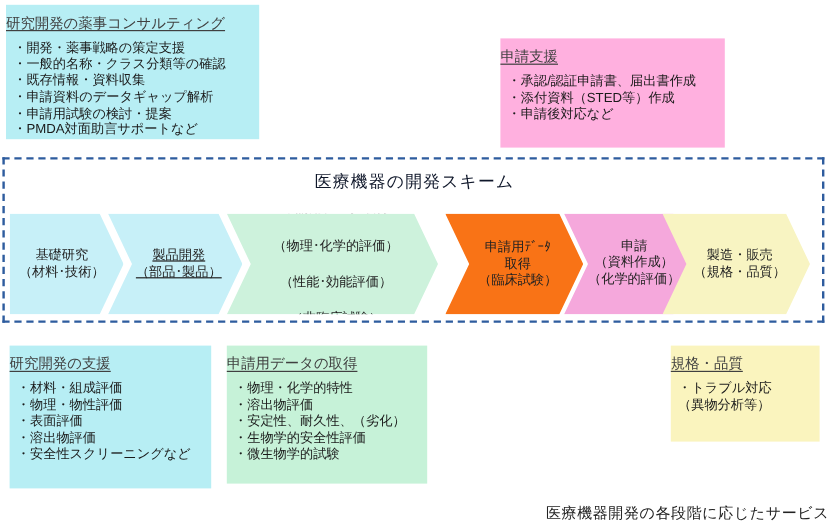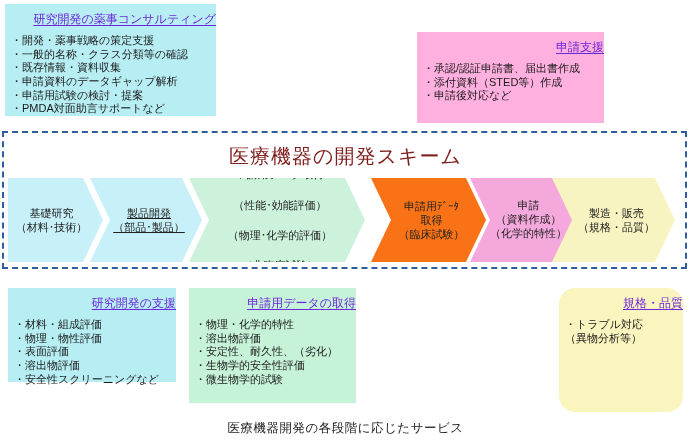--- a/index.html
+++ b/index.html
@@ -3,50 +3,50 @@
 <meta charset="utf-8">
 <style>
   html,body{margin:0;padding:0;}
   body{
     width:691px;height:443px;position:relative;background:#ffffff;
     font-family:"Liberation Sans","DejaVu Sans",sans-serif;
     color:#1a1a1a;overflow:hidden;
   }
   .panel{position:absolute;box-sizing:border-box;}
   .panel-title{
-    text-align:right;font-size:12px;color:#6d28d9;
+    text-align:left;font-size:12px;color:#404040;
     text-decoration:underline;text-underline-offset:2px;
-    padding-top:7px;margin-bottom:6px;white-space:nowrap;padding-left:16px;
+    padding-top:7px;margin-bottom:6px;white-space:nowrap;
   }
   .panel-items{font-size:11px;line-height:1.24;padding:0 4px 0 6px;}
   .item-line{white-space:nowrap;}
   .scheme-frame{
     position:absolute;left:2px;top:131px;width:685px;height:138px;
     border:2px dashed #2e5c9e;box-sizing:border-box;
   }
   .scheme-title{
     position:absolute;top:143px;left:0;width:100%;text-align:center;
-    font-size:20px;color:#7f1d1d;letter-spacing:1px;
+    font-size:14px;color:#0f172a;letter-spacing:1px;
   }
   .arrow{
     position:absolute;top:178px;height:84px;box-sizing:border-box;
     display:flex;flex-direction:column;justify-content:center;align-items:center;
     font-size:11px;line-height:1.3;text-align:center;color:#222222;
   }
   .arrow.chev{
     clip-path:polygon(0 0, calc(100% - 20px) 0, 100% 50%, calc(100% - 20px) 100%, 0 100%, 20px 50%);
     padding-left:12px;padding-right:6px;
   }
   .arrow.flat{
     clip-path:polygon(0 0, calc(100% - 20px) 0, 100% 50%, calc(100% - 20px) 100%, 0 100%);
     padding-right:8px;
   }
   .arrow-line{white-space:nowrap;}
   .caption{
-    position:absolute;top:420px;left:0;width:100%;text-align:center;
+    position:absolute;top:420px;left:0;width:100%;text-align:right;
     font-size:12.5px;color:#222222;letter-spacing:0.5px;
   }
 </style>
 </head>
 <body>
 
 <div class="panel" style="left:5px;top:4px;width:211px;height:112px;background:#b7eef4;">
   <div class="panel-title">研究開発の薬事コンサルティング</div>
   <div class="panel-items">
       <div class="item-line">・開発・薬事戦略の策定支援</div>
@@ -73,40 +73,40 @@
 <div class="arrow flat" style="left:8px;width:95px;background:#c7f0f8;">
     <div class="arrow-line">基礎研究</div>
     <div class="arrow-line">（材料･技術）</div>
   </div>
 <div class="arrow chev" style="left:90px;width:112px;background:#c7f0f8;text-decoration:underline;">
     <div class="arrow-line">製品開発</div>
     <div class="arrow-line">（部品･製品）</div>
   </div>
 <div class="arrow chev" style="left:189px;width:176px;background:#cdf2dc;gap:16px;">
     <div class="arrow-line">申請用データ取得</div>
+    <div class="arrow-line">（物理･化学的評価）</div>
     <div class="arrow-line">（性能･効能評価）</div>
-    <div class="arrow-line">（物理･化学的評価）</div>
     <div class="arrow-line">（非臨床試験）</div>
   </div>
 <div class="arrow chev" style="left:371px;width:115px;background:#f97316;">
     <div class="arrow-line">申請用ﾃﾞｰﾀ</div>
     <div class="arrow-line">取得</div>
     <div class="arrow-line">（臨床試験）</div>
   </div>
 <div class="arrow chev" style="left:470px;width:111px;background:#f5a8dc;font-family:Liberation Mono, monospace;">
     <div class="arrow-line">申請</div>
     <div class="arrow-line">（資料作成）</div>
-    <div class="arrow-line">（化学的特性）</div>
+    <div class="arrow-line">（化学的評価）</div>
   </div>
 <div class="arrow chev" style="left:552px;width:123px;background:#f8f4c2;">
     <div class="arrow-line">製造・販売</div>
     <div class="arrow-line">（規格・品質）</div>
   </div>
 
-<div class="panel" style="left:8px;top:288px;width:168px;height:94px;background:#b7eef4;">
+<div class="panel" style="left:8px;top:288px;width:168px;height:119px;background:#b7eef4;">
   <div class="panel-title">研究開発の支援</div>
   <div class="panel-items">
       <div class="item-line">・材料・組成評価</div>
       <div class="item-line">・物理・物性評価</div>
       <div class="item-line">・表面評価</div>
       <div class="item-line">・溶出物評価</div>
       <div class="item-line">・安全性スクリーニングなど</div>
     </div>
 </div>
 
@@ -114,21 +114,21 @@
   <div class="panel-title">申請用データの取得</div>
   <div class="panel-items">
       <div class="item-line">・物理・化学的特性</div>
       <div class="item-line">・溶出物評価</div>
       <div class="item-line">・安定性、耐久性、（劣化）</div>
       <div class="item-line">・生物学的安全性評価</div>
       <div class="item-line">・微生物学的試験</div>
     </div>
 </div>
 
-<div class="panel" style="left:559px;top:288px;width:124px;height:124px;background:#faf4be;border-radius:16px;">
+<div class="panel" style="left:559px;top:288px;width:124px;height:80px;background:#faf4be;">
   <div class="panel-title">規格・品質</div>
   <div class="panel-items">
       <div class="item-line">・トラブル対応</div>
       <div class="item-line">（異物分析等）</div>
     </div>
 </div>
 
 <div class="caption">医療機器開発の各段階に応じたサービス</div>
 
 </body></html>

